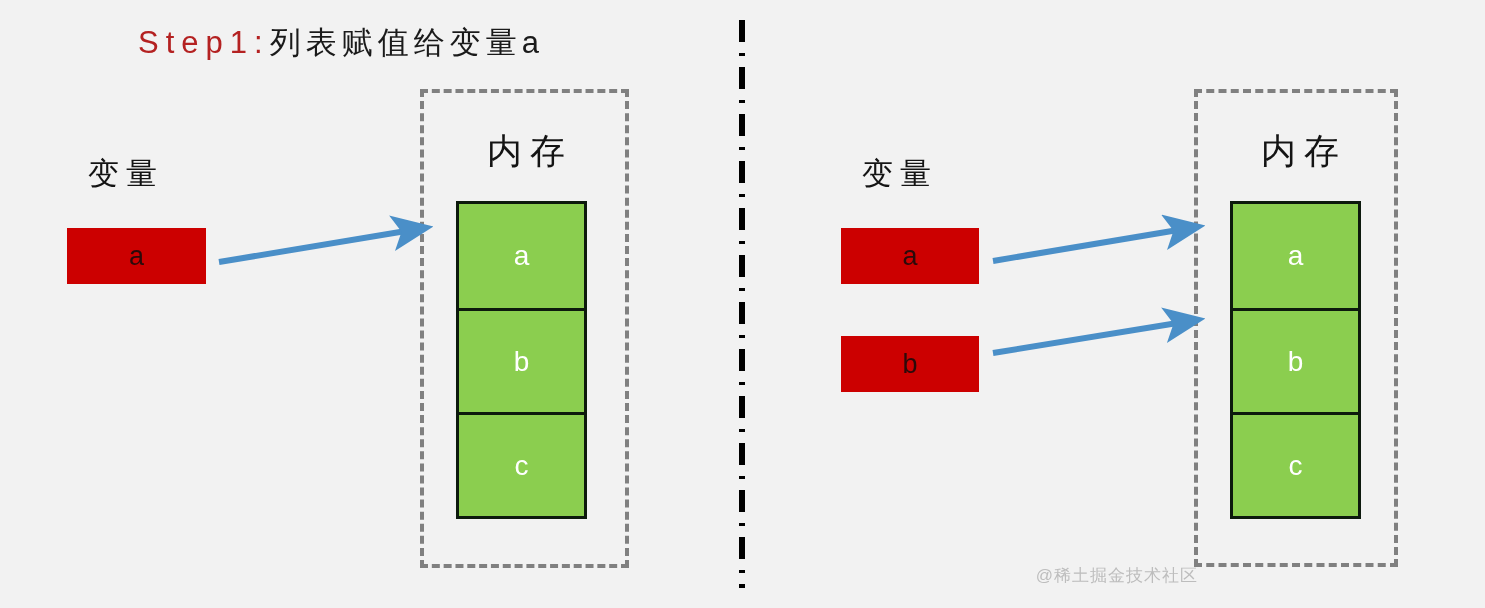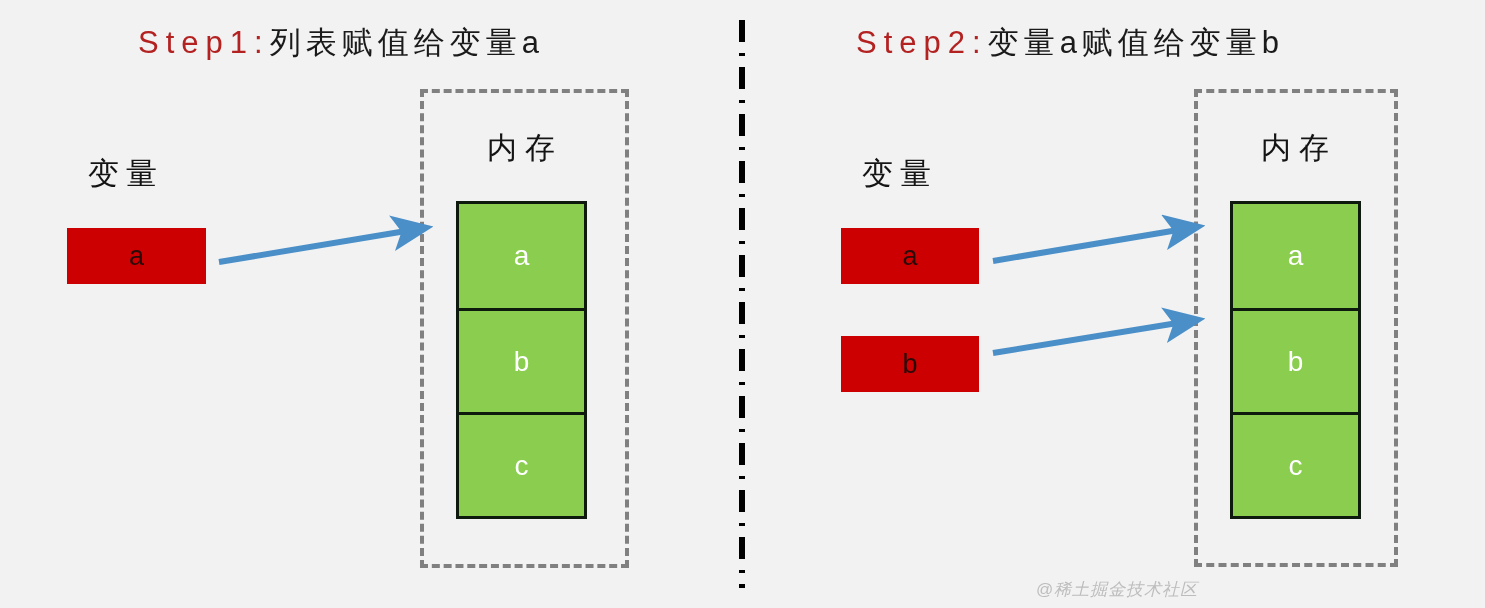--- a/index.html
+++ b/index.html
@@ -65,21 +65,21 @@
 
   
   .memory-container {
     position: absolute;
     border: 4px dashed #808080;
     box-sizing: border-box;
     background: transparent;
   }
   .memory-title {
     position: absolute;
-    font-size: 30px;
+    font-size: 35px;
     letter-spacing: 8px;
     color: #141414;
     white-space: nowrap;
     line-height: 1;
   }
 
   
   .mem-stack {
     position: absolute;
     border: 3px solid #0d1a0d;
@@ -113,41 +113,37 @@
     left: 735px;
     top: 18px;
     width: 14px;
     height: 572px;
   }
 
   
   #watermark {
     position: absolute;
     right: 14px;
-    bottom: 10px;
+    bottom: 24px;
     font-size: 17px;
     color: #bdbdbd;
     letter-spacing: 1px;
     white-space: nowrap;
     line-height: 1;
-    font-style: italic;
   }
 </style>
 </head>
 <body>
 
 <div id="stage">
 
   <div class="panel-title" id="title-left">
     <span class="title-step">Step1:</span><span class="title-rest">列表赋值给变量a</span>
   </div>
 
-  <div class="panel-title" id="title-right">
-    <span class="title-step">Step2:</span><span class="title-rest">变量a赋值给变量b</span>
-  </div>
 
   <div class="var-label" id="var-label-left">变量</div>
 
   <div class="var-box" style="left:67px; top:228px; width:139px; height:56px;">a</div>
 
   <div class="memory-container" style="left:420px; top:89px; width:209px; height:479px;"></div>
 
   <div class="memory-title" style="left:487px; top:133px;">内存</div>
 
   <div class="mem-stack" style="left:456px; top:201px; width:131px; height:318px;">

